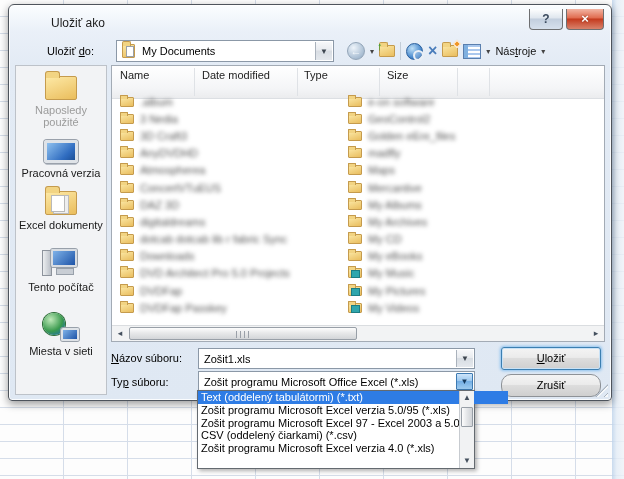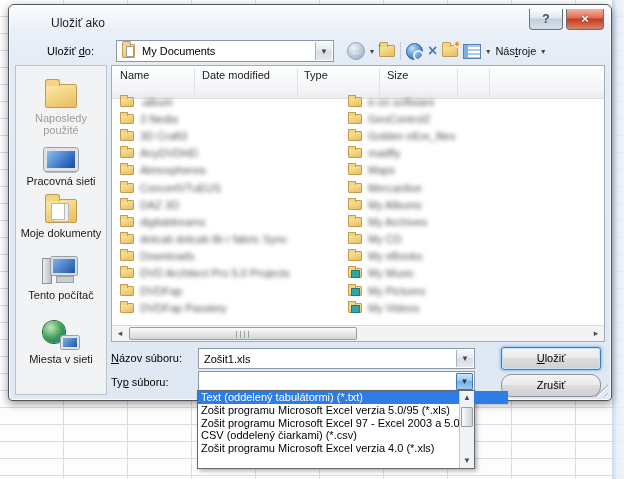--- a/index.html
+++ b/index.html
@@ -62,21 +62,21 @@
   .icon-search::after { content:""; position:absolute; right:-2px; bottom:-2px; width:7px; height:7px;
     border:2px solid #e9eff6; border-radius:50%; background:rgba(255,255,255,.25); }
   .icon-x { color:#4a7dbb; font-size:16px; font-weight:bold; line-height:16px; }
   .icon-views { width:18px; height:15px; border:1px solid #5a7fae; background:
       linear-gradient(90deg,#7fb0e0 4px, transparent 4px),
       repeating-linear-gradient(to bottom,#aac8ee 0 2px, #fff 2px 4px); }
   .tools-lbl { font-size:11px; color:#111; }
 
   
   .sidebar { position:absolute; left:6px; top:60px; width:92px; height:330px;
-    background:#f2f3f5; border:1px solid #bdc2c9; display:flex; flex-direction:column; align-items:center; padding-top:16px; }
+    background:#f2f3f5; border:1px solid #bdc2c9; display:flex; flex-direction:column; align-items:center; padding-top:8px; }
   .place { width:100%; display:flex; flex-direction:column; align-items:center; gap:4px; margin-bottom:12px; cursor:default; }
   .place-label { text-align:center; font-size:11px; line-height:12px; color:#1a1a1a; }
   .place-label.dim { color:#9b9b9b; }
   .big-folder { position:relative; width:32px; height:24px;
     background:linear-gradient(160deg,#fde9a6,#eabd5c); border:1px solid #c59b4d; border-radius:2px; }
   .big-folder::before { content:""; position:absolute; top:-6px; left:-1px; width:13px; height:6px;
     background:#f2d483; border:1px solid #c59b4d; border-bottom:none; border-radius:3px 3px 0 0; }
   .big-folder .pages { position:absolute; left:5px; top:3px; width:14px; height:17px; background:#fff;
     border:1px solid #b9b9b9; box-shadow:3px 1px 0 #eee, 3px 1px 0 1px #bbb; }
   .icon-desktop { position:relative; width:34px; height:23px; border-radius:3px;
@@ -191,27 +191,27 @@
     <div class="sidebar">
       <div class="place" style="margin-top:2px;">
         <div class="big-folder"></div>
         <div class="place-label dim">
           <div>Naposledy</div>
             <div>použité</div>
         </div>
       </div>
       <div class="place">
         <div class="icon-desktop"></div>
-        <div class="place-label">Pracovná sieti</div>
+        <div class="place-label">Pracovná verzia</div>
       </div>
       <div class="place">
         <div class="big-folder">
             <div class="pages"></div>
           </div>
-        <div class="place-label">Moje dokumenty</div>
+        <div class="place-label">Excel dokumenty</div>
       </div>
       <div class="place" style="margin-top:6px;">
         <div class="icon-computer">
             <div class="tower"></div>
             <div class="mon"></div>
             <div class="base"></div>
           </div>
         <div class="place-label">Tento počítač</div>
       </div>
       <div class="place" style="margin-top:8px;">
@@ -357,20 +357,21 @@
     <div class="lbl" style="left:102px; top:347px;"><span class="accel">N</span><span>ázov súboru:</span></div>
     <div class="combo" style="left:189px; top:343px; width:277px; height:21px;">
       <span class="form-combo-text">Zošit1.xls</span>
       <div class="combo-arrow">
           <span>▼</span>
         </div>
     </div>
 
     <div class="lbl" style="left:102px; top:371px;"><span>Ty</span><span class="accel">p</span><span> súboru:</span></div>
     <div class="combo" style="left:189px; top:366px; width:277px; height:21px;">
+      <span class="form-combo-text">Zošit programu Microsoft Office Excel (*.xls)</span>
       <div class="combo-arrow pressed">
           <span>▼</span>
         </div>
     </div>
 
     <div class="btn default" style="top:342px;"><span class="accel">U</span><span>ložiť</span></div>
     <div class="btn" style="top:369px;border-radius:10px;">Zrušiť</div>
 
     <div class="grip"></div>
   </div>

